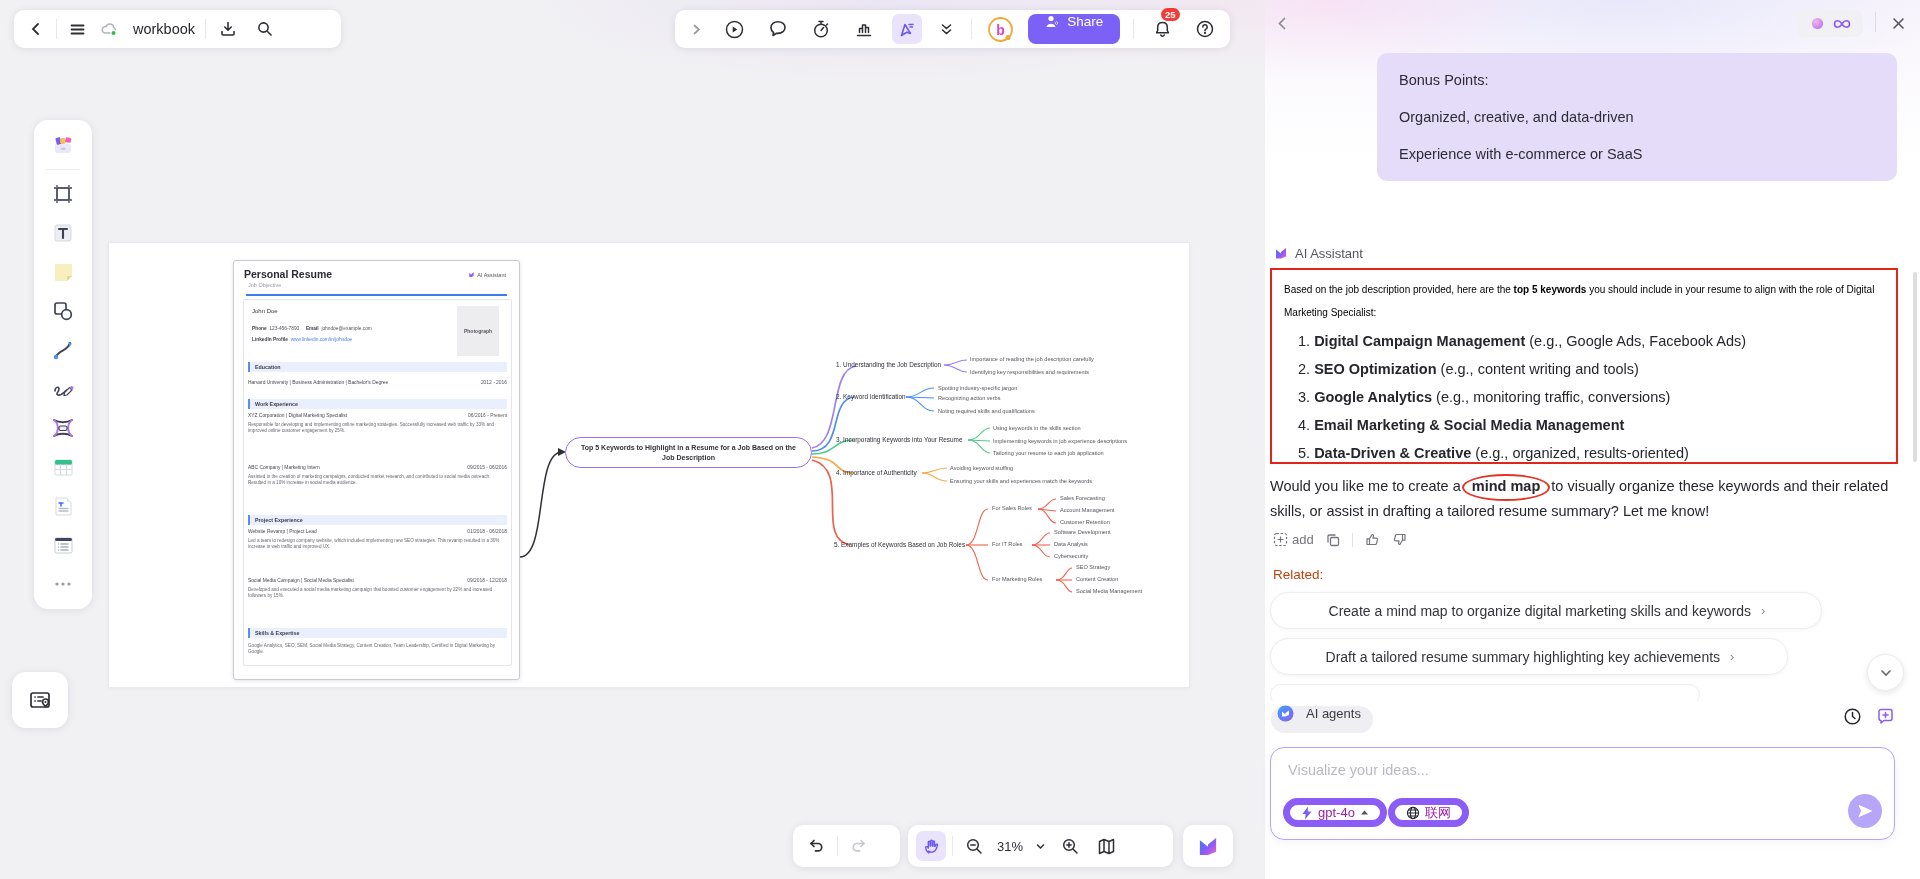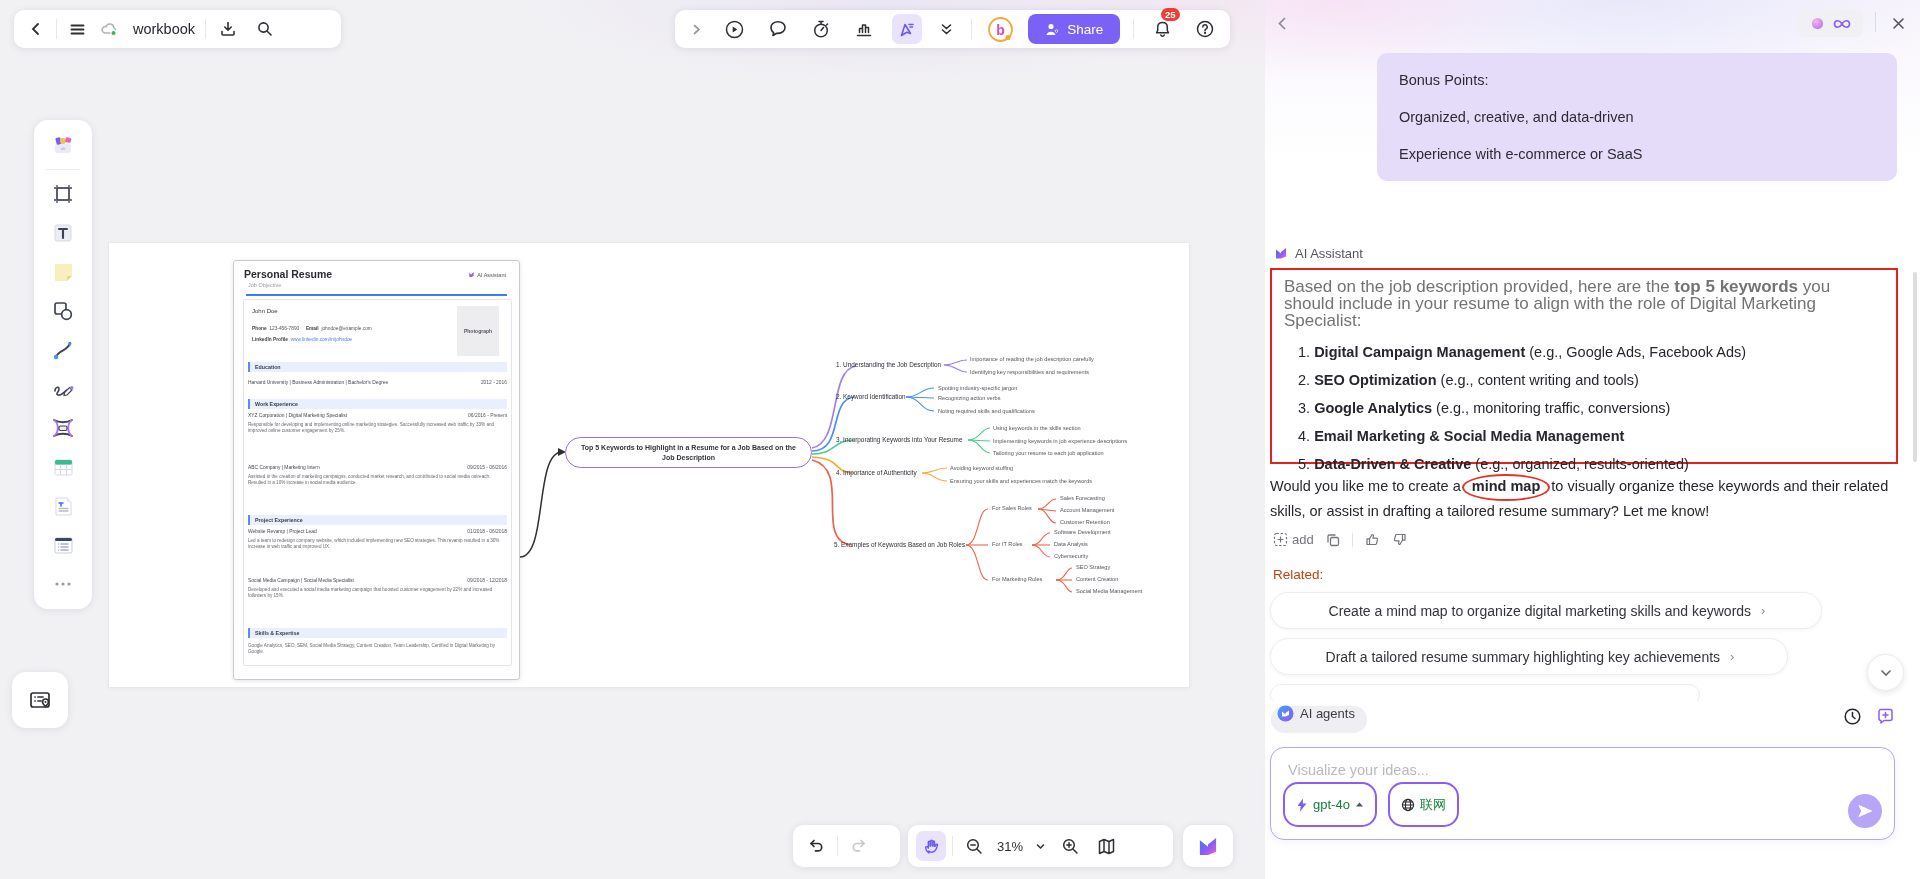--- a/index.html
+++ b/index.html
@@ -44,49 +44,49 @@
   .zoomtxt{font-size:13px;color:#2e2e36;padding:0 2px}
   
   #panel{position:absolute;left:1265px;top:0;width:655px;height:879px;background:#fff}
   #panel::before{content:"";position:absolute;left:0;right:0;top:0;height:160px;background:radial-gradient(300px 110px at 10% 0%,rgba(247,215,240,.6),transparent 72%),radial-gradient(430px 130px at 55% 0%,rgba(219,222,250,.55),transparent 75%),linear-gradient(180deg,rgba(240,233,248,.5),rgba(255,255,255,0));pointer-events:none}
   .ph-row{position:absolute;z-index:2}
   .ubbl{position:absolute;left:112px;top:53px;width:520px;background:#e5dcfa;border-radius:10px;padding:17px 22px;z-index:1}
   .ubbl p{font-size:14.5px;color:#2c2c34;line-height:20px;margin-bottom:17px}
   .ubbl p:last-child{margin-bottom:0}
   .ailabel{position:absolute;left:8px;top:245px;display:flex;align-items:center;gap:6px;font-size:13px;color:#55555e;z-index:1}
   .redbox{position:absolute;left:5px;top:268px;width:628px;height:196px;border:2px solid #e1251b;padding:8px 12px;z-index:1}
-  .intro{font-size:17px;color:#737373;line-height:17px}
+  .intro{font-size:10px;color:#000000;line-height:23px}
   .intro b{font-weight:700}
-  .olist{margin-top:9px;padding-left:14px}
+  .olist{margin-top:3px;padding-left:14px}
   .olist .oi{font-size:14.5px;color:#26262e;line-height:28px;white-space:nowrap}
   .olist .oi b{font-weight:700}
   .folw{position:absolute;left:5px;top:474px;width:624px;font-size:14.5px;color:#26262e;line-height:25px;z-index:1}
   .circ{display:inline-block;font-weight:700;border:2.5px solid #e53226;border-radius:50%;padding:3px 8px 5px;margin:-4px -3px;line-height:15px}
   .acts{position:absolute;left:8px;top:532px;display:flex;align-items:center;gap:12px;z-index:1}
   .acts .al{display:flex;align-items:center;gap:4px;font-size:13px;color:#74747e;cursor:pointer}
   .rel{position:absolute;left:8px;top:567px;font-size:13.5px;color:#c2410c;z-index:1}
   .chip{position:absolute;left:5px;height:37px;background:#fff;border:1px solid #ededf1;border-radius:19px;box-shadow:0 1px 4px rgba(20,20,43,.05);display:flex;align-items:center;justify-content:center;padding:0 14px 0 16px;font-size:14px;color:#33333b;cursor:pointer;z-index:1}
   .chip .gt{color:#8a8a93;font-size:13px;margin-left:10px}
   .chip3{position:absolute;left:5px;top:684px;width:430px;height:22px;background:#fff;border:1px solid #ededf1;border-radius:14px;z-index:1}
   .botblock{position:absolute;left:0;right:0;top:701px;bottom:0;background:#fff;z-index:2}
   .scrollbtn{position:absolute;left:602px;top:654px;width:37px;height:37px;border-radius:50%;background:#fff;border:1px solid #ececf1;box-shadow:0 2px 6px rgba(20,20,43,.10);display:flex;align-items:center;justify-content:center;cursor:pointer;z-index:4}
-  .agents{position:absolute;left:6px;top:706px;height:27px;background:#eeeef3;border-radius:14px;display:flex;align-items:center;gap:6px;padding:0 12px 12px 6px;font-size:13px;color:#3a3a42;z-index:3;cursor:pointer}
+  .agents{position:absolute;left:6px;top:706px;height:27px;background:#eeeef3;border-radius:14px;display:flex;align-items:center;gap:12px;padding:0 12px 12px 6px;font-size:13px;color:#3a3a42;z-index:3;cursor:pointer}
   .pr-icons{position:absolute;top:707px;display:flex;align-items:center;gap:14px;z-index:3}
   .inputbox{position:absolute;left:5px;top:747px;width:625px;height:93px;background:#fff;border:1.5px solid #b9a3f8;border-radius:14px;box-shadow:0 2px 10px rgba(124,92,245,.08);z-index:3;cursor:text}
   .phtxt{position:absolute;left:17px;top:14px;font-size:14.5px;color:#b9b9c2}
-  .mchip{position:absolute;bottom:12px;height:45px;border:2px solid #8b5cf6;border-radius:15px;display:flex;align-items:center;gap:5px;padding:0 11px;font-size:13px;color:#15803d;cursor:pointer}
+  .mchip{position:absolute;bottom:12px;height:29px;border:7px solid #8b5cf6;border-radius:15px;display:flex;align-items:center;gap:5px;padding:0 11px;font-size:13px;color:#a21caf;cursor:pointer}
   .send{position:absolute;right:12px;bottom:11px;width:34px;height:34px;border-radius:50%;background:#b7a5f7;display:flex;align-items:center;justify-content:center;cursor:pointer}
   .footer{position:absolute;left:0;right:0;top:851px;text-align:center;font-size:11.5px;color:#b8b8c1;z-index:3}
   .sbar{position:absolute;left:648px;top:272px;width:4px;height:190px;border-radius:2px;background:#dcdce2;z-index:1}
   .hdr-pill{position:absolute;left:532px;top:10px;width:66px;height:27px;background:#f1f1f5;border-radius:8px;display:flex;align-items:center;justify-content:center;gap:8px;z-index:2}
   
   .tl{left:14px;top:10px;width:327px;height:38px;padding:0 9px;gap:7px}
   .tc{left:675px;top:10px;width:555px;height:38px;padding:0 10px;gap:9px;justify-content:space-between}
   .wtitle{font-size:14.5px;color:#26262e;padding:0 3px;white-space:nowrap}
-  .sharebtn{height:30px;background:#7b61f5;border-radius:8px;display:flex;align-items:center;gap:7px;padding:0 17px;color:#fff;font-size:13.5px;cursor:pointer}
+  .sharebtn{height:30px;background:#7b61f5;border-radius:8px;display:flex;align-items:flex-start;gap:7px;padding:0 17px;color:#fff;font-size:13.5px;cursor:pointer}
   .bellwrap{position:relative}
   .badge{position:absolute;top:-6px;left:14px;background:#f23c39;color:#fff;font-size:9.5px;font-weight:700;border-radius:8px;padding:1px 4px;line-height:11px}
 </style>
 </head>
 <body>
 
 <div id="canvas">
   <div class="page"></div>
 
   <div class="resume">

